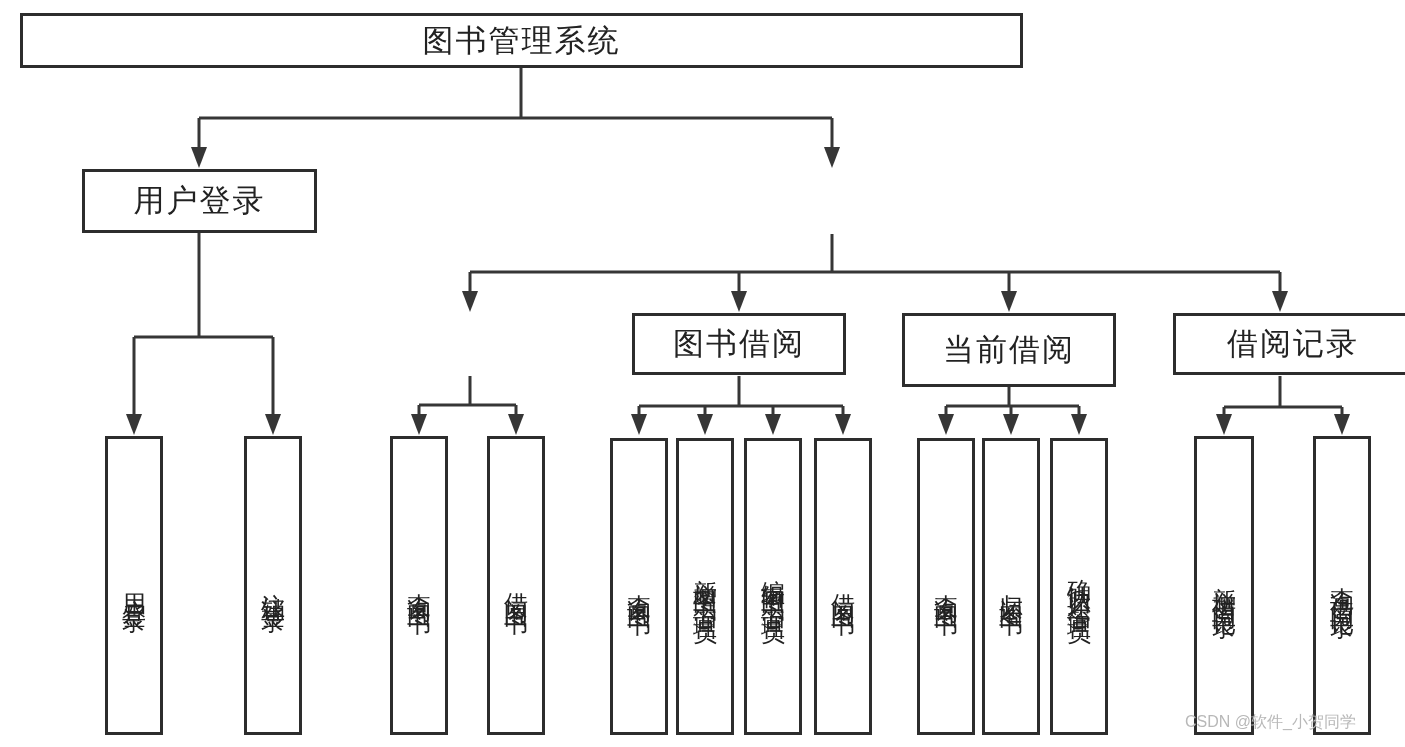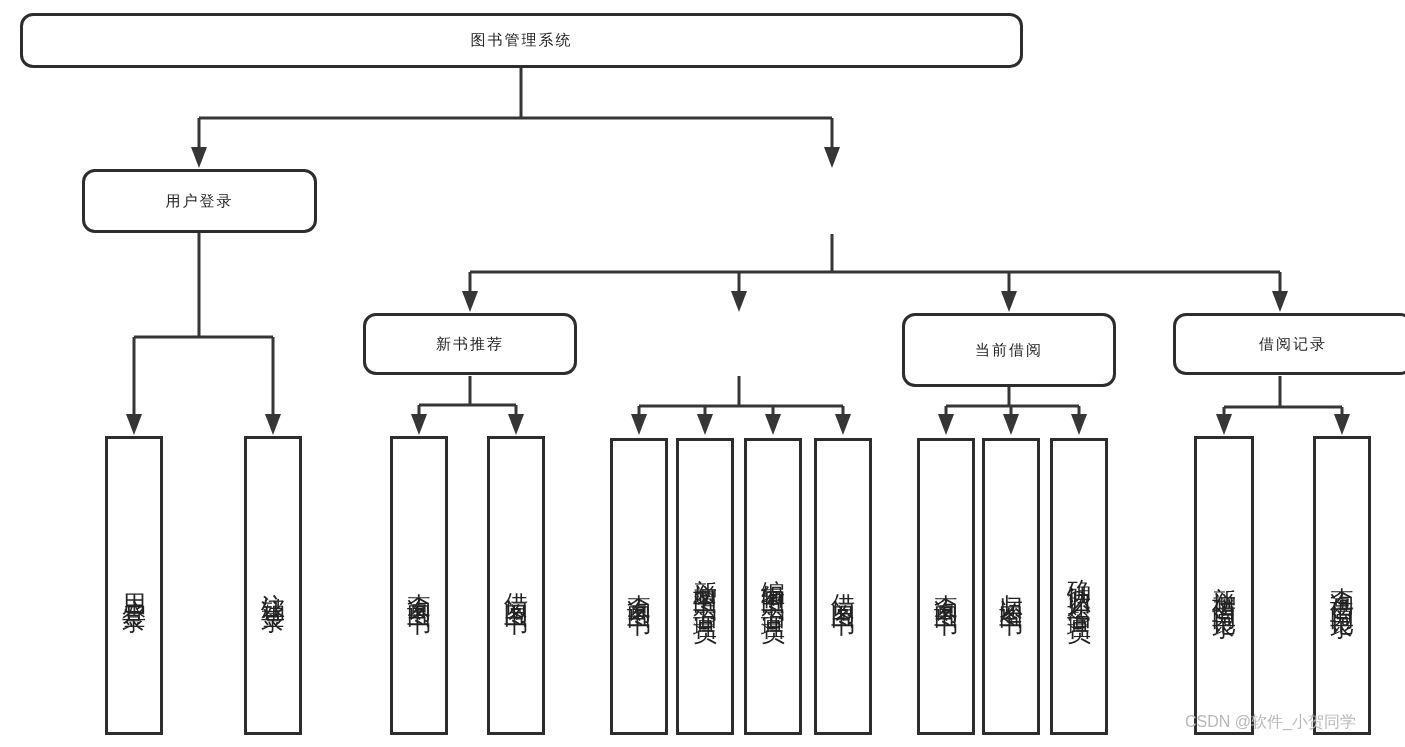--- a/index.html
+++ b/index.html
@@ -9,21 +9,21 @@
   #stage{
     position:relative;width:1405px;height:747px;background:#ffffff;overflow:hidden;
   }
   #connectors{position:absolute;left:0;top:0;width:1405px;height:747px;}
   .box{
     position:absolute;box-sizing:border-box;background:#ffffff;
     border:3px solid #2d2d2d;color:#222222;
     display:flex;align-items:center;justify-content:center;
     text-align:center;
   }
-  .h{font-size:15px;letter-spacing:2px;white-space:nowrap;border-radius:13px;}
+  .h{font-size:31px;letter-spacing:2px;white-space:nowrap;}
   .v{
     writing-mode:vertical-rl;text-orientation:mixed;
     font-size:24px;letter-spacing:6px;line-height:1;
   }
   .watermark{
     position:absolute;left:1185px;top:712px;width:210px;
     color:#b8b8b8;font-size:16px;white-space:nowrap;
     letter-spacing:0px;
   }
 </style>
@@ -69,21 +69,21 @@
       <polygon points="1071,414 1087,414 1079,435"></polygon>
       <polygon points="1216,414 1232,414 1224,435"></polygon>
       <polygon points="1334,414 1350,414 1342,435"></polygon>
     </g>
   </svg>
 
   <div class="box h" style="left:20px;top:13px;width:1003px;height:55px">图书管理系统</div>
 
   <div class="box h" style="left:82px;top:169px;width:235px;height:64px">用户登录</div>
 
-  <div class="box h" style="left:363px;top:313px;width:214px;height:62px">新书推荐</div>
+  <div class="box h" style="left:632px;top:313px;width:214px;height:62px">图书借阅</div>
   <div class="box h" style="left:902px;top:313px;width:214px;height:74px">当前借阅</div>
   <div class="box h" style="left:1173px;top:313px;width:240px;height:62px">借阅记录</div>
 
   <div class="box v" style="left:105px;top:436px;width:58px;height:299px">用户登录</div>
   <div class="box v" style="left:244px;top:436px;width:58px;height:299px">注销登录</div>
 
   <div class="box v" style="left:390px;top:436px;width:58px;height:299px">查询图书</div>
   <div class="box v" style="left:487px;top:436px;width:58px;height:299px">借阅图书</div>
 
   <div class="box v" style="left:610px;top:438px;width:58px;height:297px">查询图书</div>

